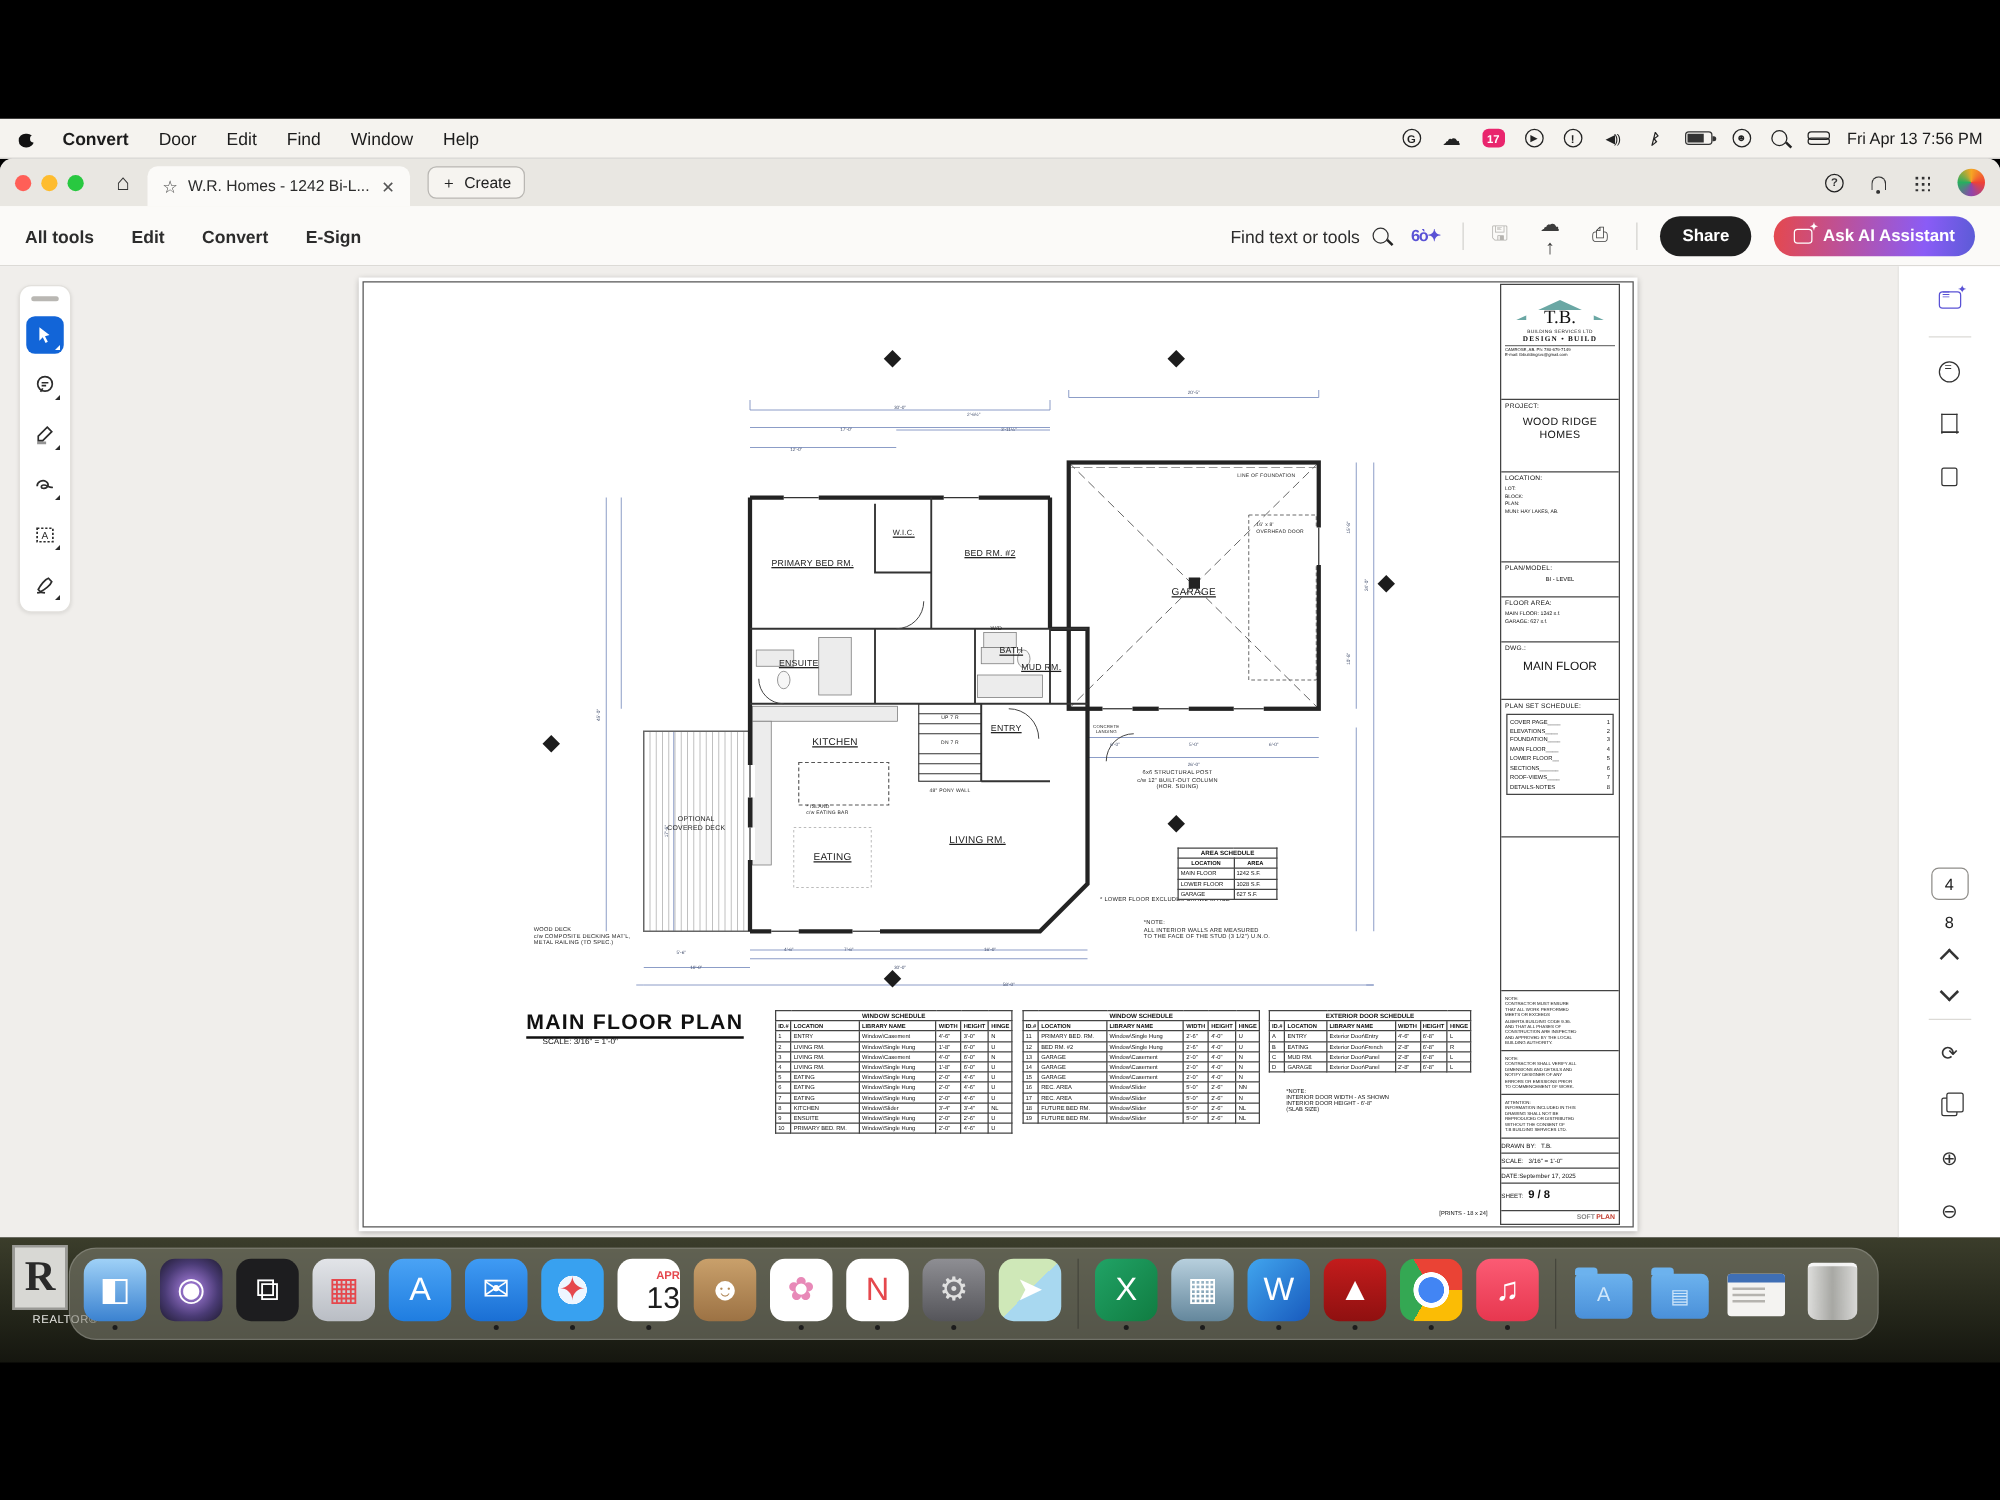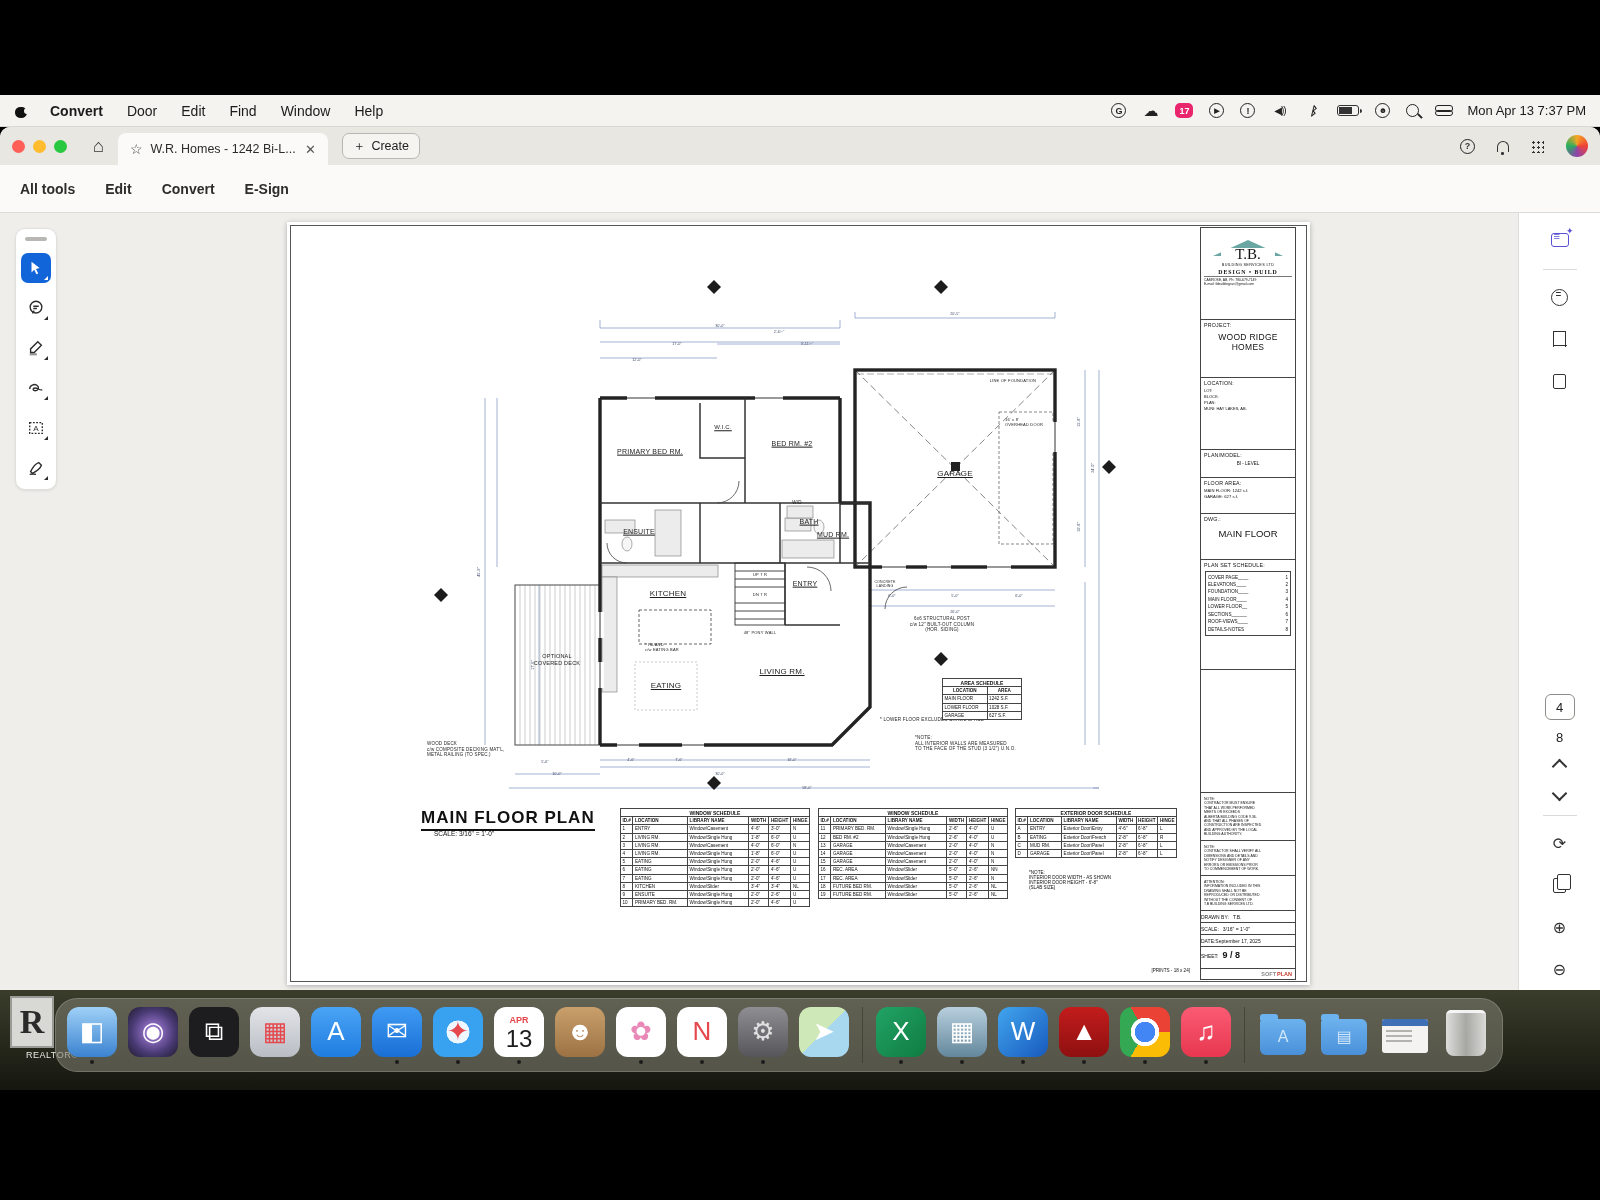--- a/index.html
+++ b/index.html
@@ -130,21 +130,21 @@
   .desktop { position:absolute; left:0; top:990px; width:1600px; height:100px; background:linear-gradient(180deg,#3b3d2b 0%,#24261a 60%,#15160f 100%); }
   .realtor { position:absolute; left:4px; top:6px; width:56px; text-align:center; }
   .realtor .rbox { width:44px; height:52px; margin:0 auto; background:#d8d8d4; border:2px solid #9a9a96; display:flex; align-items:center; justify-content:center; font-family:"Liberation Serif",serif; font-size:34px; font-weight:bold; color:#2a2a2a; }
   .realtor .rtxt { color:#e8e8e4; font-size:9px; margin-top:2px; letter-spacing:.5px;margin-left:22px;}
   .dock { position:absolute; left:55px; top:8px; height:74px; background:rgba(125,125,112,.58); border:1px solid rgba(255,255,255,.18); border-radius:22px; display:flex; align-items:center; padding:0 10px; gap:9px; }
   .dock-item { width:52px; display:flex; flex-direction:column; align-items:center; position:relative; }
   .dicon { width:50px; height:50px; border-radius:12px; display:flex; align-items:center; justify-content:center; font-size:26px; color:#fff; overflow:hidden; }
   .ddot { width:4px; height:4px; border-radius:50%; background:#1c1c1c; margin-top:3px; }
   .ddot.off { background:transparent; }
   .ddiv { width:1px; height:56px; background:rgba(40,40,35,.45); margin:0 3px; }
-  .cal { background:#fff; flex-direction:column; gap:0; }
+  .cal { background:#fff; flex-direction:column; gap:0;align-items:flex-end; }
   .cal .calmo { color:#e5484d; font-size:9px; font-weight:bold; line-height:1.3; margin-top:3px;}
   .cal .calday { color:#1c1c1c; font-size:24px; line-height:1; }
   .folder { position:relative; width:46px; height:36px; margin-top:10px; background:linear-gradient(180deg,#6cb2ee,#4a90d9); border-radius:4px 6px 6px 6px; display:flex; align-items:center; justify-content:center; font-size:16px; color:#cfe6fa;}
   .folder::before { content:""; position:absolute; left:0; top:-5px; width:18px; height:6px; background:#6cb2ee; border-radius:3px 3px 0 0; }
   .minwin { width:46px; height:34px; background:#f4f3f1; border-radius:3px; margin-top:8px; position:relative; overflow:hidden;}
   .minwin::before{content:"";position:absolute;left:0;top:0;right:0;height:7px;background:#3f6fb5;}
   .minwin::after{content:"";position:absolute;left:4px;top:11px;width:26px;height:2px;background:#b5b3af;box-shadow:0 5px #b5b3af,0 10px #b5b3af;}
   .trash { width:40px; height:46px; background:linear-gradient(90deg,rgba(245,245,245,.85),rgba(200,200,200,.7),rgba(240,240,240,.85)); border-radius:5px 5px 8px 8px; border-top:3px solid rgba(250,250,250,.9); margin-top:2px;}
   .chrome-icon { background:radial-gradient(circle at 50% 50%, #4285f4 0 10px, #fff 10.5px 14px, transparent 14.5px), conic-gradient(from -30deg, #ea4335 0 120deg, #fbbc05 0 240deg, #34a853 0 360deg); }
 </style>
@@ -164,21 +164,21 @@
     <span class="sicon" style="font-size:15px;">☁</span>
     <span class="badge17">17</span>
     <span class="sicon circ" style="font-size:7px;">▶</span>
     <span class="sicon circ">!</span>
     <span class="sicon" style="font-size:10px;letter-spacing:-1px;">◀))</span>
     <span class="sicon" style="font-style:italic;font-weight:bold;">ᛒ</span>
     <span class="batt"></span>
     <span class="sicon circ" style="font-size:8px;">☻</span>
     <span class="mag"></span>
     <span class="cc"></span>
-    <span>Mon Apr 13  7:37 PM</span>
+    <span>Fri Apr 13  7:56 PM</span>
   </div>
 </div>
 
 <div class="win">
 
   <div class="tabbar">
     <span class="tl r"></span>
     <span class="tl y"></span>
     <span class="tl g"></span>
     <span class="homeic">⌂</span>
@@ -197,20 +197,39 @@
       <span class="gridic"></span>
       <span class="avatar"></span>
     </div>
   </div>
 
   <div class="toolbar">
     <span class="tmenu">All tools</span>
     <span class="tmenu">Edit</span>
     <span class="tmenu">Convert</span>
     <span class="tmenu">E-Sign</span>
+    <div class="tb-tools">
+      <div class="findbox">
+        <span>Find text or tools</span>
+        <span class="mag" style="border-color:#333;"></span>
+      </div>
+      <span class="ai-glass">6ὸ✦</span>
+      <span class="vsep"></span>
+      <span class="ticon dim">🖫</span>
+      <span class="ticon">☁↑</span>
+      <span class="ticon">⎙</span>
+      <span class="vsep"></span>
+      <div class="sharebtn">
+          <span>Share</span>
+        </div>
+      <div class="aibtn">
+        <span class="chat"></span>
+        <span>Ask AI Assistant</span>
+      </div>
+    </div>
   </div>
 
   <div class="content">
 
     <div class="lrail">
       <span class="handle"></span>
       <div class="tool active">
         <svg viewBox="0 0 20 20">
             <path d="M5,3 L14,10 L10,11 L12.5,16 L10.5,17 L8,12 L5,15 Z" fill="currentColor" stroke="none"></path>
           </svg>

